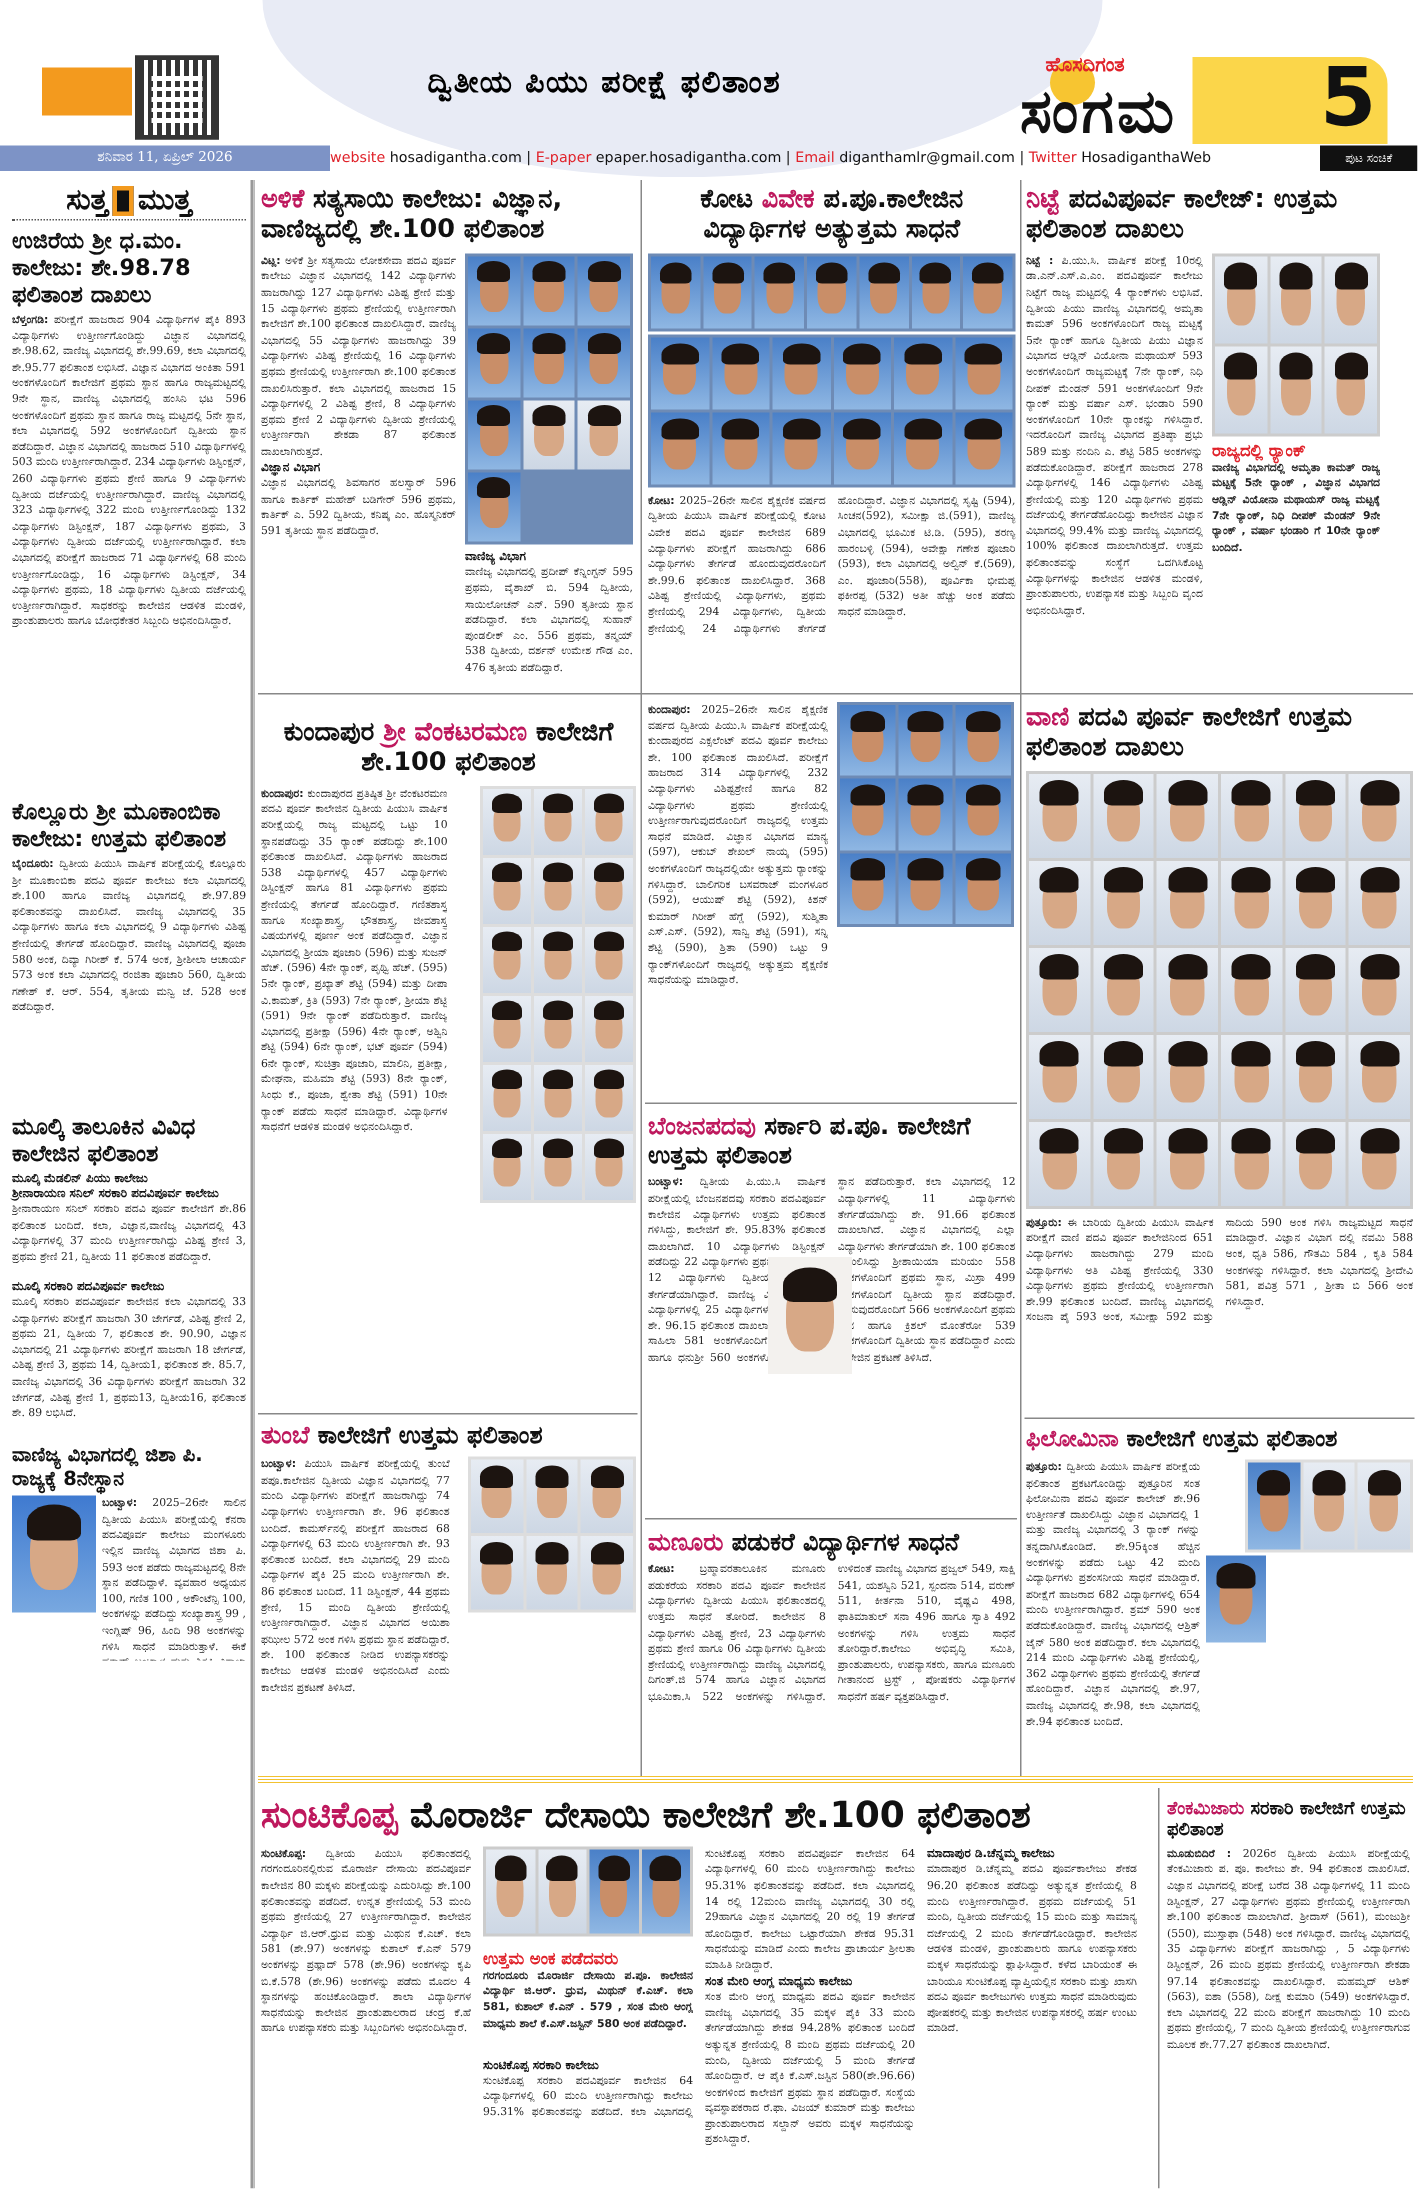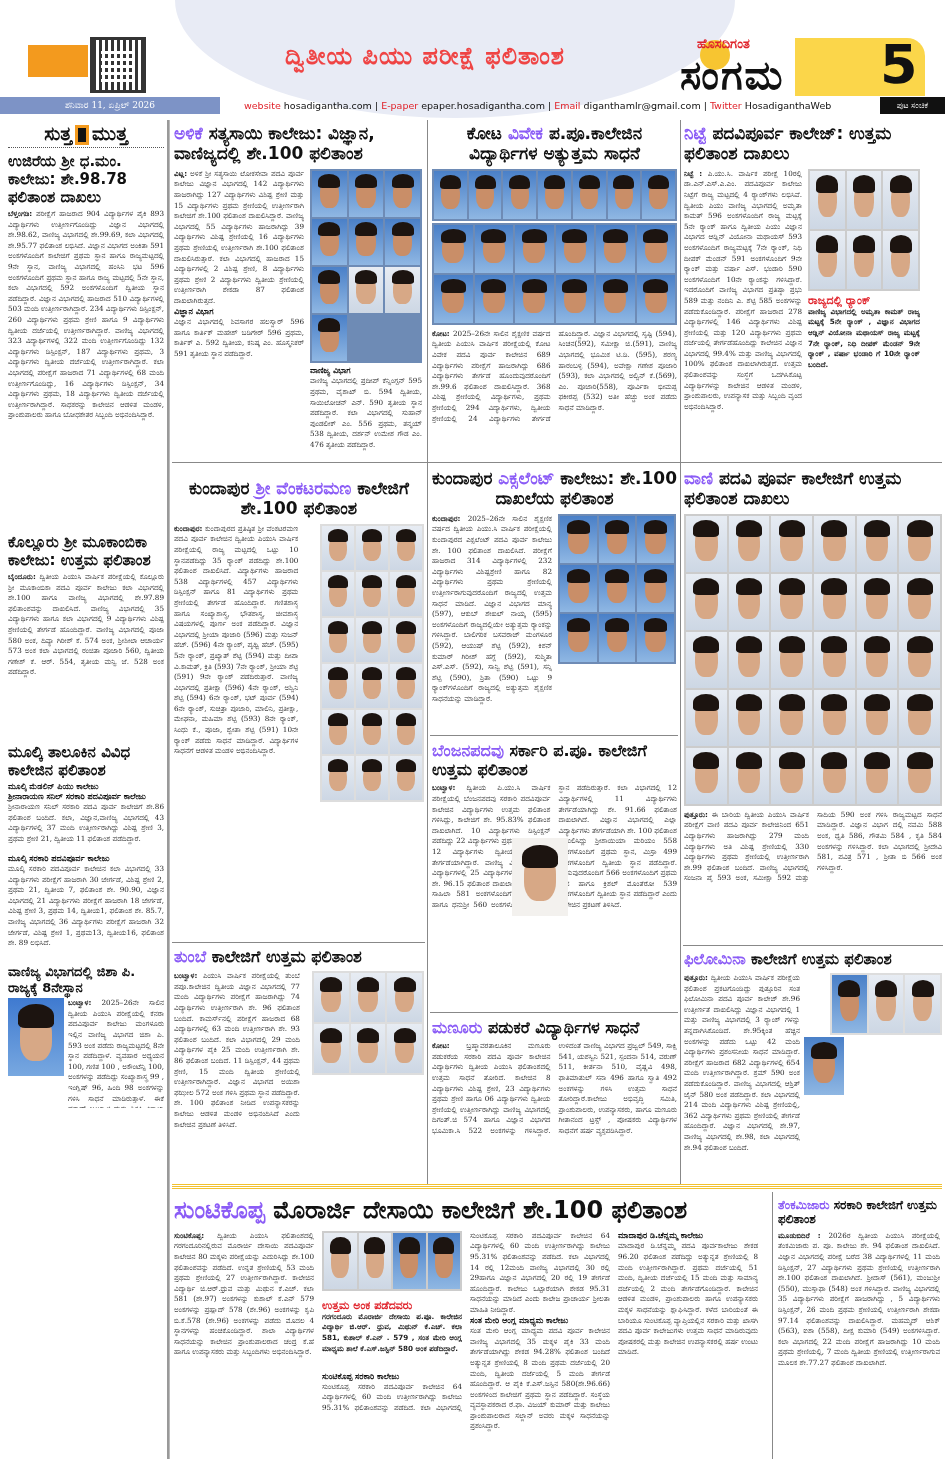--- a/index.html
+++ b/index.html
@@ -5,36 +5,36 @@
 *{box-sizing:border-box;margin:0;padding:0}
 body{width:945px;height:1459px;background:#fff;font-family:"DejaVu Sans",sans-serif;color:#111;overflow:hidden;position:relative}
 .masthead{position:absolute;left:0;top:0;width:945px;height:118px}
 .mh-orange{position:absolute;left:28px;top:45px;width:60px;height:32px;background:#f39a1e}
 .mh-qr{position:absolute;left:90px;top:37px;width:56px;height:56px;background:
  repeating-linear-gradient(90deg,#111 0 3px,#fff 3px 6px),#111;border:3px solid #111;opacity:.85}
 .mh-qr::after{content:"";position:absolute;inset:8px;background:repeating-linear-gradient(0deg,#fff 0 3px,transparent 3px 7px)}
 .mh-note{position:absolute;left:152px;top:38px;font-family:"DejaVu Serif",serif;font-size:9.5px;line-height:14px;color:#111}
 .mh-arc{position:absolute;left:175px;top:0;width:560px;height:118px;border-radius:0 0 280px 280px/0 0 118px 118px;background:#e8ebf5}
 .mh-sun{position:absolute;left:345px;top:45px;width:30px;height:30px;border-radius:50%;background:#f7c531}
-.mh-title{position:absolute;left:285px;top:42px;font-family:"DejaVu Sans",sans-serif;font-weight:bold;font-size:24px;color:#ef4444;letter-spacing:1px}
+.mh-title{position:absolute;left:285px;top:42px;font-family:"DejaVu Sans",sans-serif;font-weight:bold;font-size:20px;color:#000000;letter-spacing:1px}
 .mh-yellow{position:absolute;left:795px;top:38px;width:130px;height:58px;background:#fbd64a;border-radius:0 18px 0 0}
 .mh-brand-small{position:absolute;left:697px;top:36px;font-size:13px;font-weight:bold;color:#e0222a}
 .mh-brand{position:absolute;left:680px;top:52px;font-size:40px;font-weight:bold;color:#111;letter-spacing:2px}
 .mh-pagenum{position:absolute;left:880px;top:36px;font-size:54px;font-weight:bold;color:#111;line-height:58px}
 .mh-strip{position:absolute;left:0;top:97px;width:945px;height:17px;display:flex;align-items:center}
 .mh-date{width:220px;height:17px;background:#7d93c6;color:#fff;font-family:"DejaVu Serif",serif;font-size:9px;line-height:17px;text-align:center}
-.mh-links{flex:1;font-size:9.5px;padding-left:24px;color:#111;white-space:nowrap}
+.mh-links{flex:1;font-size:9.5px;padding-left:0;color:#111;white-space:nowrap}
 .mh-links .k{color:#e0222a}
 .mh-sup{width:65px;height:17px;background:#111;color:#fff;font-size:8px;line-height:17px;text-align:center}
 
 .col{position:absolute}
 .vr{position:absolute;width:1px;background:#888}
 .hr{position:absolute;height:1px;background:#888}
 .hl{font-weight:bold;color:#111;line-height:1.2}
-.hl .red{color:#8b5cf6}
+.hl .red{color:#be185d}
 .body{font-family:"DejaVu Serif",serif;font-size:7.2px;line-height:10.6px;color:#222;text-align:justify}
 .body b{font-family:"DejaVu Sans",sans-serif}
 .photos{display:grid;gap:2px;background:#6e8bb5;padding:2px}
 .ph{background:linear-gradient(180deg,#4a80c8 0%,#8fb7e3 100%);position:relative;overflow:hidden}
 .ph::before{content:"";position:absolute;left:22%;top:18%;width:56%;height:62%;border-radius:45% 45% 40% 40%;background:#c98e68}
 .ph::after{content:"";position:absolute;left:18%;top:8%;width:64%;height:30%;border-radius:50% 50% 20% 20%;background:#1c1410}
 .ph.w{background:linear-gradient(180deg,#e7ecf3,#cdd7e4)}
 .ph.w::before{background:#d7a886}
 .sub{font-family:"DejaVu Sans",sans-serif;font-weight:bold;font-size:8px;color:#111}
 .redsub{font-weight:bold;color:#e0222a}
@@ -210,21 +210,20 @@
           <div class="ph w"></div>
         <div class="ph w"></div>
           <div class="ph w"></div>
           <div class="ph w"></div>
       </div>
     </div>
   </div>
 </div>
 
 <div class="col" style="left:432px;top:468px;width:245px">
-  <div class="hl" style="font-size:17px;margin-bottom:5px;text-align:center"><span>ಕುಂದಾಪುರ</span> <span class="red">ಎಕ್ಸಲೆಂಟ್</span> <span>ಕಾಲೇಜು: ಶೇ.100 ದಾಖಲೆಯ ಫಲಿತಾಂಶ</span></div>
   <div style="display:flex;gap:6px">
     <div class="body" style="width:120px;height:205px;overflow:hidden"><b>ಕುಂದಾಪುರ:</b> <span>2025–26ನೇ ಸಾಲಿನ ಶೈಕ್ಷಣಿಕ ವರ್ಷದ ದ್ವಿತೀಯ ಪಿಯು.ಸಿ ವಾರ್ಷಿಕ ಪರೀಕ್ಷೆಯಲ್ಲಿ ಕುಂದಾಪುರದ ಎಕ್ಸಲೆಂಟ್ ಪದವಿ ಪೂರ್ವ ಕಾಲೇಜು ಶೇ. 100 ಫಲಿತಾಂಶ ದಾಖಲಿಸಿದೆ. ಪರೀಕ್ಷೆಗೆ ಹಾಜರಾದ 314 ವಿದ್ಯಾರ್ಥಿಗಳಲ್ಲಿ 232 ವಿದ್ಯಾರ್ಥಿಗಳು ವಿಶಿಷ್ಟಶ್ರೇಣಿ ಹಾಗೂ 82 ವಿದ್ಯಾರ್ಥಿಗಳು ಪ್ರಥಮ ಶ್ರೇಣಿಯಲ್ಲಿ ಉತ್ತೀರ್ಣರಾಗುವುದರೊಂದಿಗೆ ರಾಜ್ಯದಲ್ಲಿ ಉತ್ತಮ ಸಾಧನೆ ಮಾಡಿದೆ. ವಿಜ್ಞಾನ ವಿಭಾಗದ ಮಾನ್ಯ (597), ಆಕುಬ್ ಶೇಖಲ್ ನಾಯ್ಕ (595) ಅಂಕಗಳೊಂದಿಗೆ ರಾಜ್ಯದಲ್ಲಿಯೇ ಅತ್ಯುತ್ತಮ ರ‍್ಯಾಂಕನ್ನು ಗಳಿಸಿದ್ದಾರೆ. ಬಾಲಿಗರಿಕ ಬಸವರಾಜ್ ಮಂಗಳೂರ (592), ಆಯುಷ್ ಶೆಟ್ಟಿ (592), ಕಿಶನ್ ಕುಮಾರ್ ಗಿರೀಶ್ ಹೆಗ್ಡೆ (592), ಸುಶ್ಮಿತಾ ಎಸ್.ಎಸ್. (592), ಸಾನ್ವಿ ಶೆಟ್ಟಿ (591), ಸನ್ನಿ ಶೆಟ್ಟಿ (590), ಶ್ರಿತಾ (590) ಒಟ್ಟು 9 ರ‍್ಯಾಂಕ್‌ಗಳೊಂದಿಗೆ ರಾಜ್ಯದಲ್ಲಿ ಅತ್ಯುತ್ತಮ ಶೈಕ್ಷಣಿಕ ಸಾಧನೆಯನ್ನು ಮಾಡಿದ್ದಾರೆ.</span></div>
     <div class="photos" style="width:118px;height:150px;grid-template-columns:repeat(3,1fr);grid-auto-rows:1fr">
       <div class="ph"></div>
         <div class="ph"></div>
         <div class="ph"></div>
       <div class="ph"></div>
         <div class="ph"></div>
         <div class="ph"></div>
       <div class="ph"></div>

